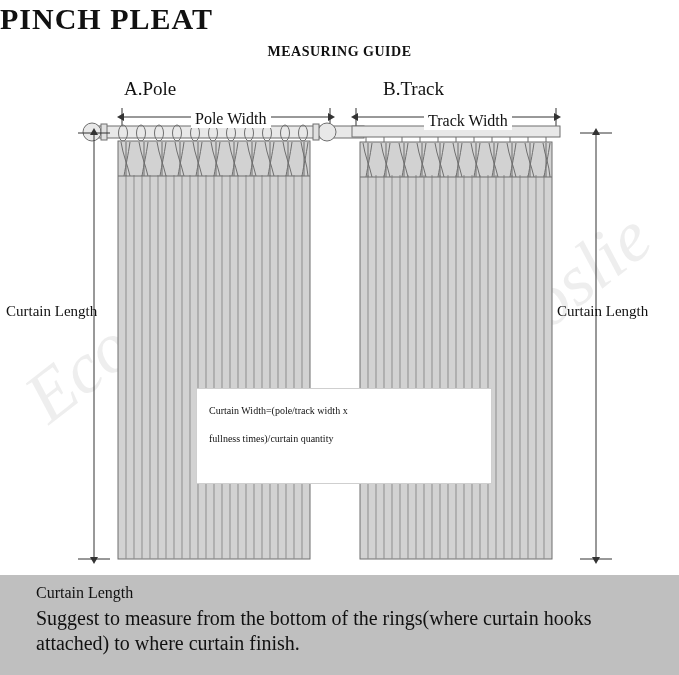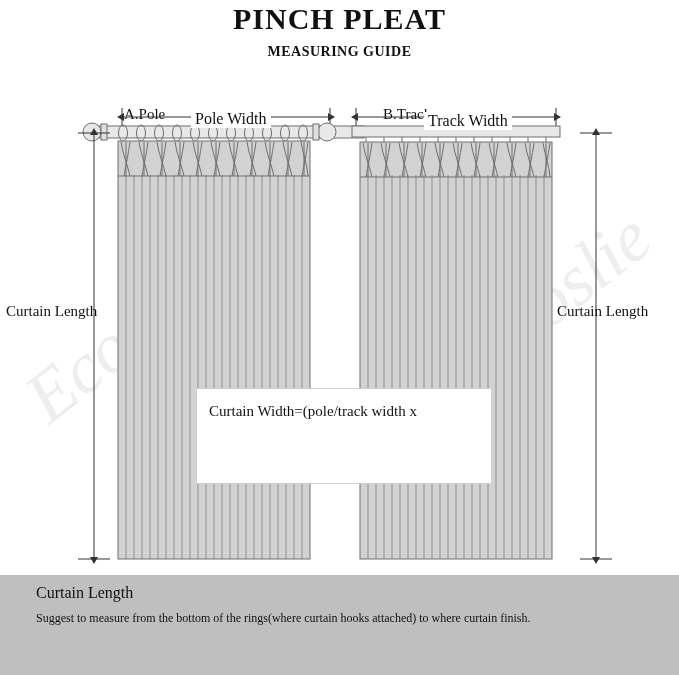--- a/index.html
+++ b/index.html
@@ -23,43 +23,41 @@
     height: 675px;
     background: #ffffff;
   }
 
   
   .title-main {
     position: absolute;
     left: 0;
     top: 2px;
     width: 679px;
-    text-align: center;
     font-size: 30px;
     font-weight: bold;
     letter-spacing: 1px;
     color: #111;
   }
   .title-sub {
     position: absolute;
     left: 0;
     top: 44px;
     width: 679px;
     text-align: center;
     font-size: 14px;
     font-weight: bold;
     letter-spacing: 0.5px;
     color: #111;
   }
 
   .panel-label {
     position: absolute;
-    font-size: 15px;
-    color: #111;
-    margin-top: 28px;
+    font-size: 19px;
+    color: #111;
   }
   #label-pole { left: 124px; top: 78px; }
   #label-track { left: 383px; top: 78px; font-family: Liberation Serif, serif; }
 
   
   .watermark {
     position: absolute;
     font-family: "Liberation Serif", serif;
     font-style: italic;
     font-size: 72px;
@@ -92,21 +90,21 @@
     left: 196px;
     top: 388px;
     width: 296px;
     height: 96px;
     background: #ffffff;
     border: 1px solid #cfcfcf;
     padding: 8px 10px 8px 12px;
     box-sizing: border-box;
   }
   #note-box .line {
-    font-size: 15px;
+    font-size: 10px;
     line-height: 28px;
     color: #111;
     white-space: nowrap;
   }
 
   
   #footer {
     position: absolute;
     left: 0;
     top: 575px;
@@ -119,21 +117,21 @@
     left: 36px;
     top: 582px;
     width: 610px;
   }
   #footer-title {
     font-size: 16px;
     color: #111;
     line-height: 22px;
   }
   #footer-body {
-    font-size: 12px;
+    font-size: 20px;
     color: #111;
     line-height: 25px;
     margin-top: 2px;
   }
 
   svg.diagram {
     position: absolute;
     left: 0; top: 0;
     width: 679px;
     height: 675px;
@@ -317,20 +315,21 @@
   </svg>
 
   <div class="dim-text" style="left:191px; top:110px;">Pole Width</div>
   <div class="dim-text" style="left:424px; top:112px;">Track Width</div>
 
   <div class="side-text" style="left:6px; top:303px;">Curtain Length</div>
   <div class="side-text" style="left:557px; top:303px;">Curtain Length</div>
 
   <div id="note-box">
     <div class="line">Curtain Width=(pole/track width x</div>
+    <div class="line">fullness times)/curtain quantity</div>
   </div>
 
   <div id="footer"></div>
   <div id="footer-inner">
     <div id="footer-title">Curtain Length</div>
     <div id="footer-body">Suggest to measure from the bottom of the rings(where curtain hooks attached) to where curtain finish.</div>
   </div>
 
 </div>
 

